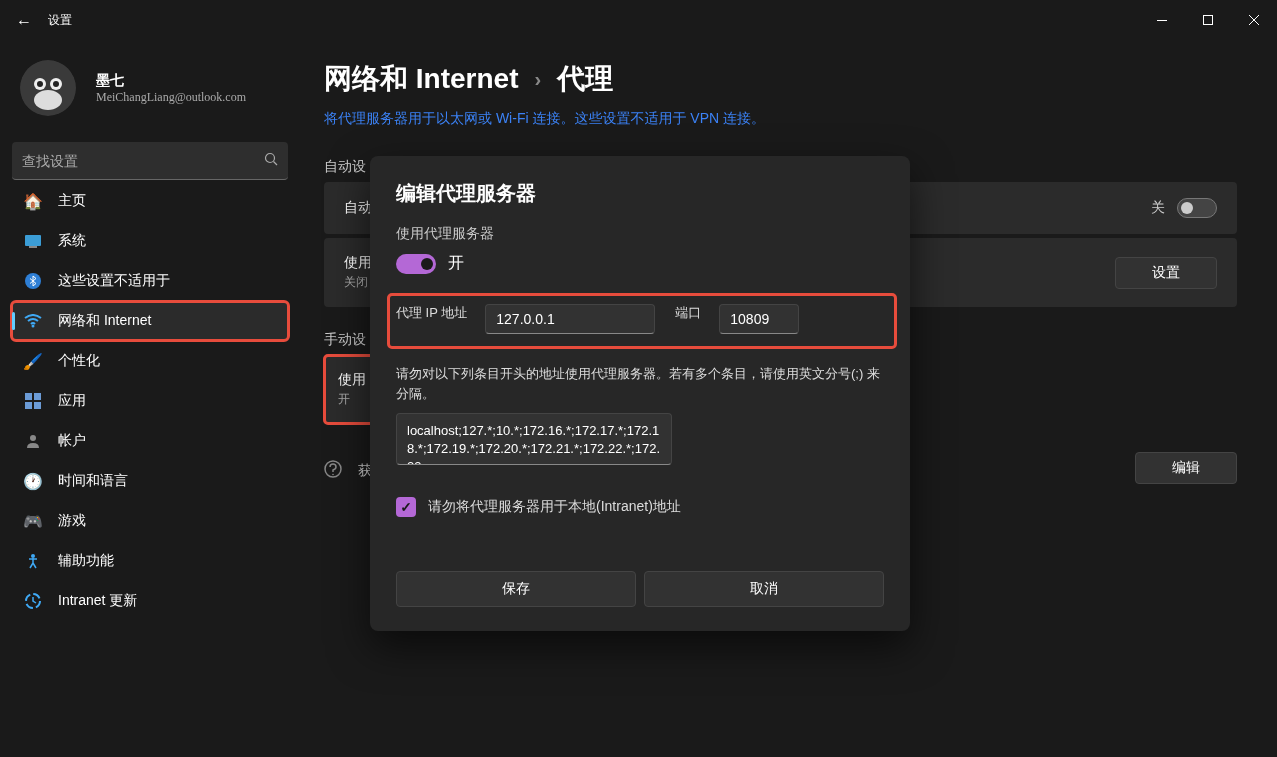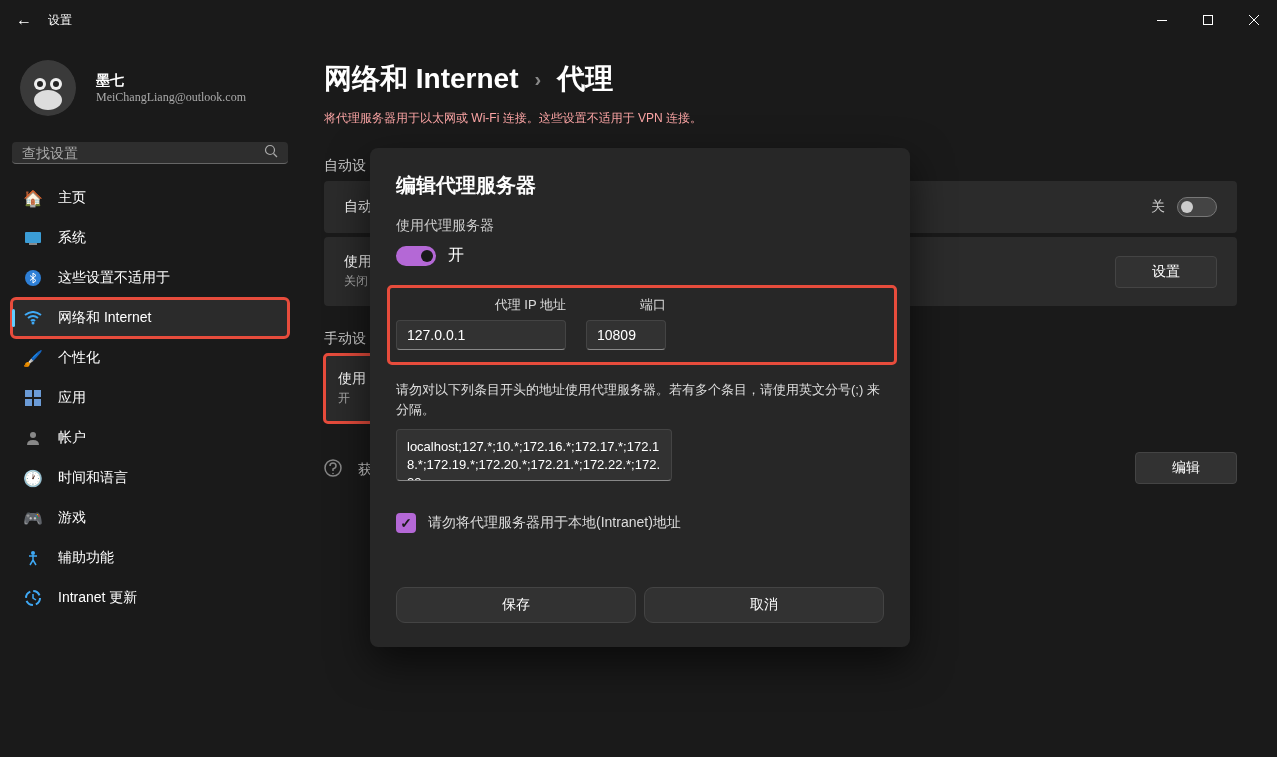--- a/index.html
+++ b/index.html
@@ -88,25 +88,25 @@
       color: #fff;
     }
     .profile-email {
       font-size: 12px;
       color: #aaa;
       font-family: Liberation Serif, serif;
     }
     .search-box {
       background: #2e2e2e;
       border-radius: 4px;
-      height: 22px;
+      height: 38px;
       display: flex;
       align-items: center;
       padding: 0 10px;
-      margin-bottom: 15px;
+      margin-bottom: 2px;
       border-bottom: 1px solid #666;
     }
     .search-input {
       flex: 1;
       background: transparent;
       border: none;
       color: #ccc;
       font-size: 14px;
       outline: none;
     }
@@ -169,22 +169,22 @@
       display: flex;
       align-items: center;
       gap: 16px;
       margin-bottom: 12px;
     }
     .breadcrumb .sep {
       color: #888;
       font-size: 20px;
     }
     .desc {
-      font-size: 12px;
-      color: #fca5a5;
+      font-size: 14px;
+      color: #3b82f6;
       margin-bottom: 30px;
     }
     .section-title {
       font-size: 14px;
       color: #ccc;
       margin-bottom: 6px;
     }
     .setting-row {
       background: #2b2b2b;
       border-radius: 4px;
@@ -257,21 +257,21 @@
       gap: 16px;
       margin-top: 36px;
       font-size: 14px;
       color: #ccc;
       cursor: pointer;
     }
     
     .dialog {
       position: absolute;
       left: 370px;
-      top: 148px;
+      top: 156px;
       width: 540px;
       background: #272727;
       border-radius: 8px;
       box-shadow: 0 16px 40px rgba(0,0,0,0.6);
       padding: 24px 26px;
       z-index: 100;
     }
     .dialog-title {
       font-size: 20px;
       font-weight: 600;
@@ -311,23 +311,21 @@
       gap: 20px;
       margin-bottom: 18px;
       outline: 3px solid #e74c3c;
       padding: 8px 10px 12px 6px;
       margin-left: -6px;
       margin-right: -10px;
       border-radius: 2px;
     }
     .input-group {
       display: flex;
-      flex-direction: column;
-      gap: 6px;
-      align-items: flex-end;
+      gap: 18px;
     }
     .input-label {
       font-size: 13px;
       color: #ddd;
     }
     .text-input {
       background: #323232;
       border: 1px solid #444;
       border-bottom: 1px solid #888;
       border-radius: 4px;
@@ -387,21 +385,21 @@
       color: #ddd;
     }
     .dialog-buttons {
       display: flex;
       gap: 8px;
     }
     .dialog-btn {
       flex: 1;
       background: #323232;
       border: 1px solid #444;
-      border-radius: 9px;
+      border-radius: 4px;
       padding: 8px 0;
       color: #fff;
       font-size: 14px;
       cursor: pointer;
       text-align: center;
       font-family: Liberation Mono, monospace;
     }
   </style>
 </head>
 <body>

